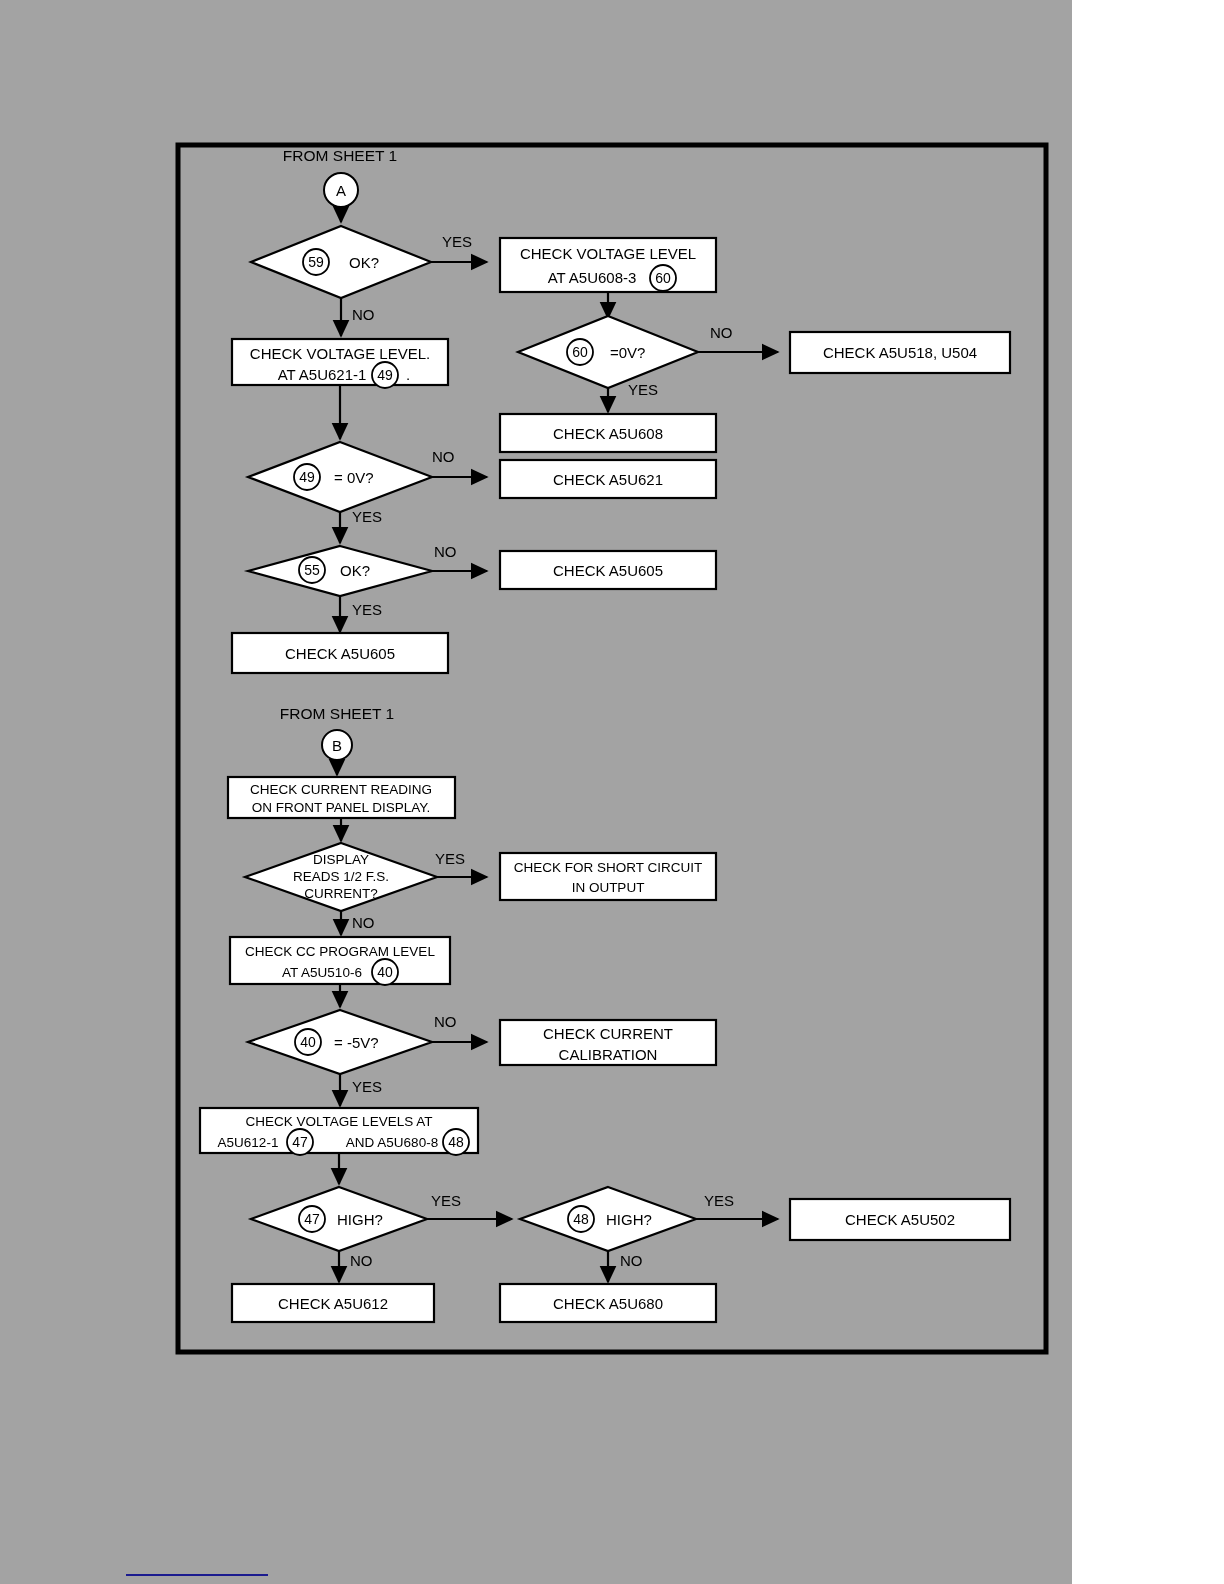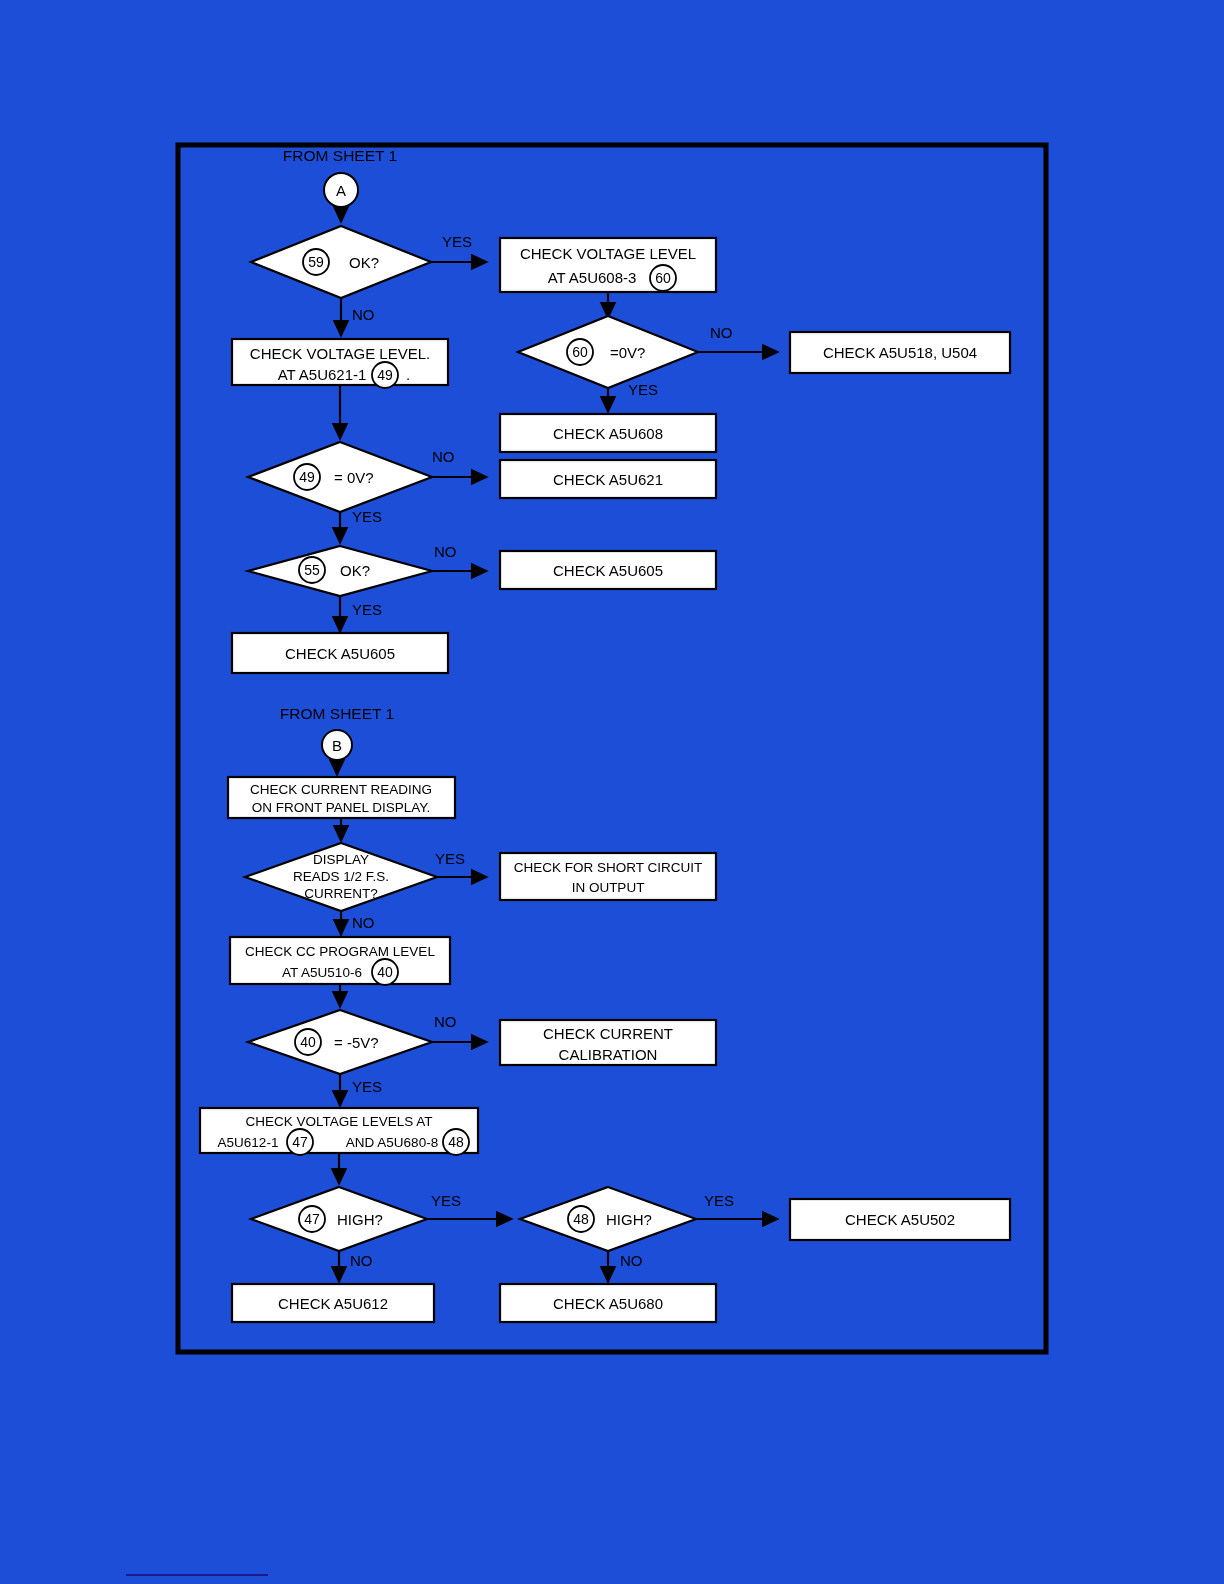--- a/index.html
+++ b/index.html
@@ -1,17 +1,17 @@
 <!DOCTYPE html>
 <html><head>
 <meta charset="utf-8">
 <style>
   html,body{margin:0;padding:0;background:#ffffff;}
   body{width:1224px;height:1584px;font-family:"Liberation Sans",sans-serif;}
-  #page{position:relative;width:1224px;height:1584px;overflow:hidden;background:#1d4ed8;}
+  #page{position:relative;width:1072px;height:1584px;overflow:hidden;background:#a3a3a3;}
   svg{display:block;}
   .fc-text{font-family:"Liberation Sans",sans-serif;font-size:15px;fill:#000;}
   .fc-text-sm{font-family:"Liberation Sans",sans-serif;font-size:13.5px;fill:#000;}
   .fc-label{font-family:"Liberation Sans",sans-serif;font-size:15px;fill:#000;}
   .fc-title{font-family:"Liberation Sans",sans-serif;font-size:15.5px;fill:#000;}
   .fc-ref{font-family:"Liberation Sans",sans-serif;font-size:14px;fill:#000;}
   .shape{fill:#ffffff;stroke:#000000;stroke-width:2.2;}
   .shape-thin{fill:#ffffff;stroke:#000000;stroke-width:2;}
   .conn{stroke:#000000;stroke-width:2.2;fill:none;}
   .frame{fill:none;stroke:#000000;stroke-width:5;}

